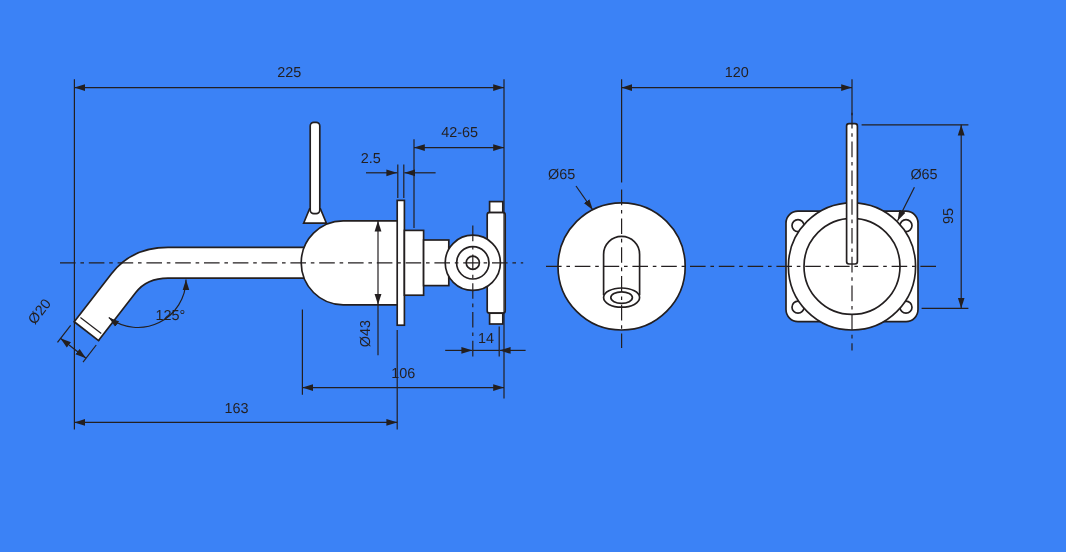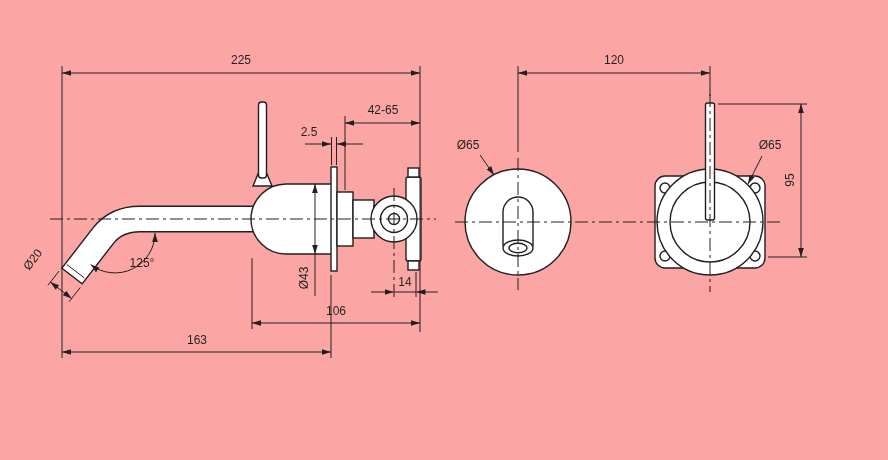--- a/index.html
+++ b/index.html
@@ -1,16 +1,16 @@
 <!DOCTYPE html>
 <html><head>
 <meta charset="utf-8">
 <style>
   html,body{margin:0;padding:0;background:#ffffff;}
-  .stage{position:relative;width:888px;height:460px;background:#fca5a5;overflow:hidden;
+  .stage{position:relative;width:888px;height:460px;background:#3b82f6;overflow:hidden;
          font-family:"Liberation Sans",sans-serif;}
   svg{position:absolute;left:0;top:0;}
   
   .o  {fill:#ffffff;stroke:#231f20;stroke-width:1.4;}
   .ol {fill:none;stroke:#231f20;stroke-width:1.4;}
   .tl {fill:none;stroke:#231f20;stroke-width:1;}
   
   .spb{fill:none;stroke:#231f20;stroke-width:27;}
   .spw{fill:none;stroke:#ffffff;stroke-width:24.2;}
   

